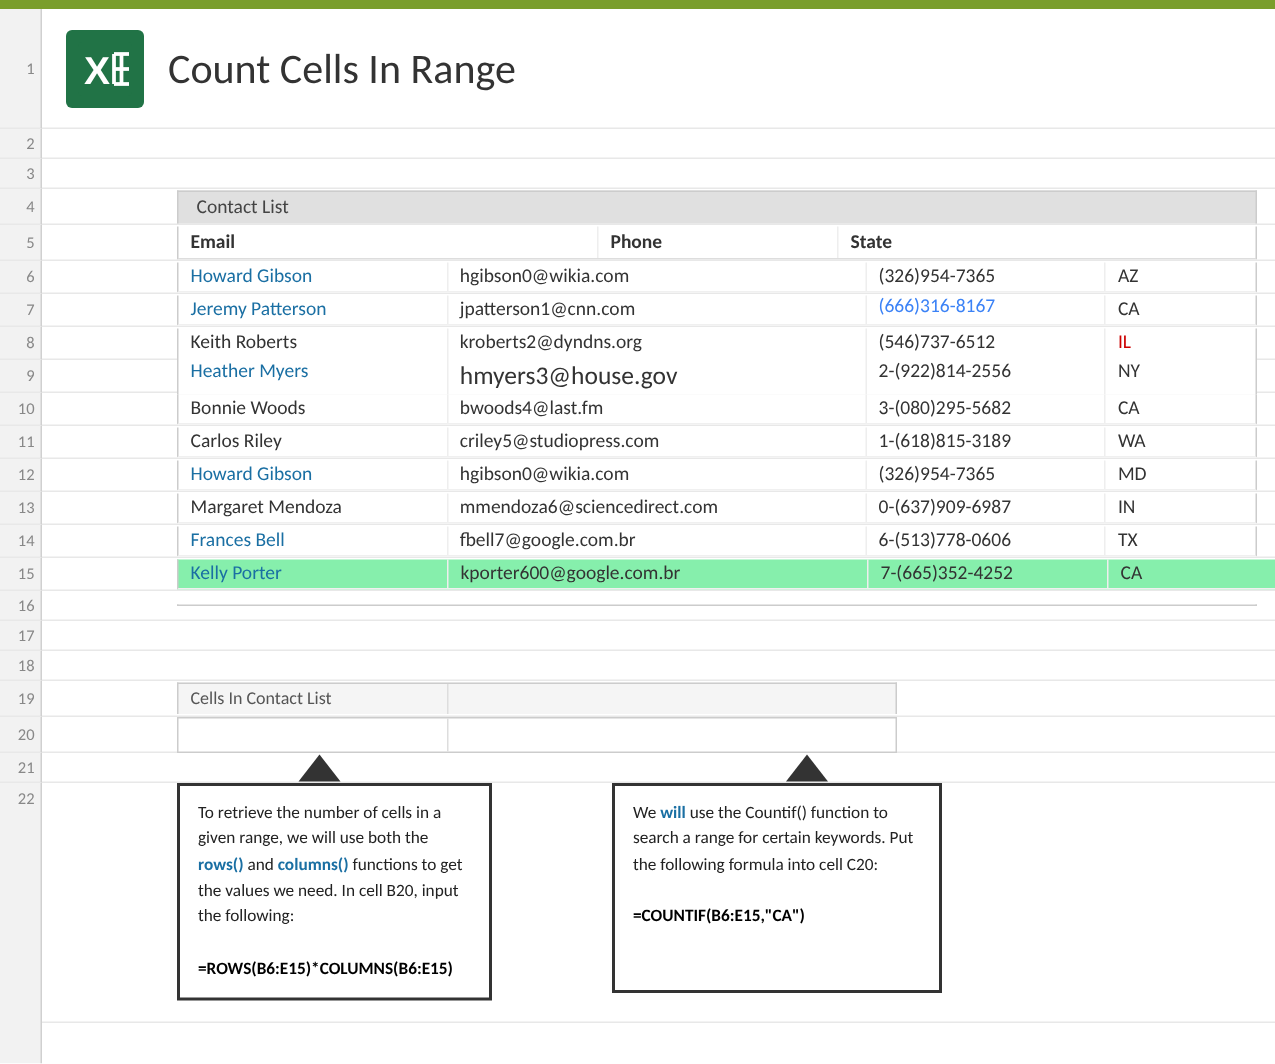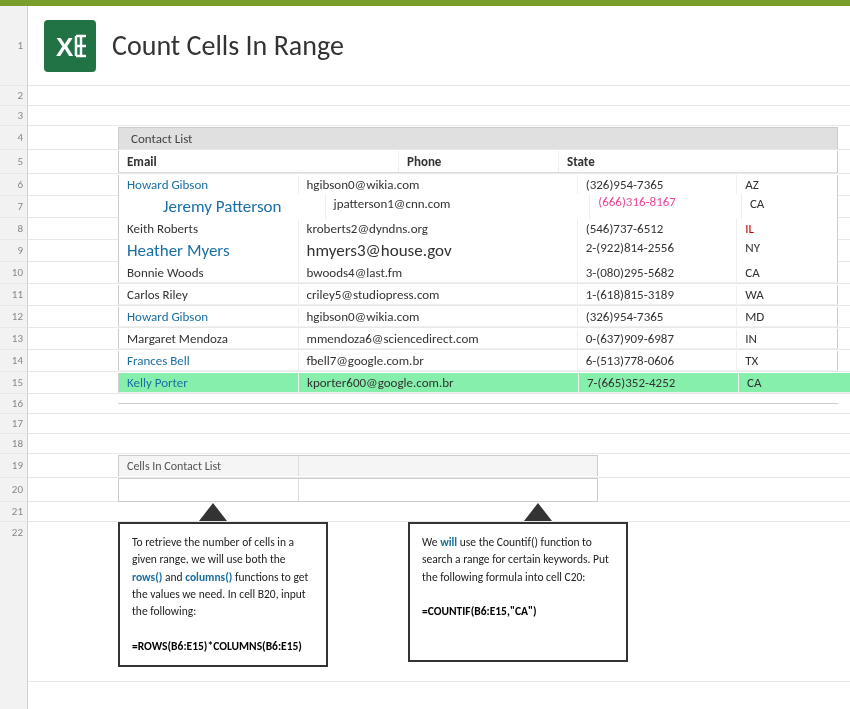--- a/index.html
+++ b/index.html
@@ -107,23 +107,23 @@
           <div style="width:160px; padding:2px 8px; font-size:13px; color:#333; border-right:1px solid #eee;">(326)954-7365</div>
           <div style="width:100px; padding:2px 8px; font-size:13px; color:#333;">AZ</div>
         </div>
       </div>
     </div>
       <div style="display: flex; height: 22px;">
       <div class="rn" style="height:22px;">7</div>
       <div class="rc" style="padding-left:0;">
         <div style="width:90px; flex-shrink:0;"></div>
         <div style="display:flex; width:720px; border-left:1px solid #ccc; border-right:1px solid #ccc; border-bottom:1px solid #f0f0f0; background:#fff;">
-          <div style="width:180px; padding:2px 8px; font-size:17px; color:#1a6fa3; border-right:1px solid #eee;margin-left:36px;">Jeremy Patterson</div>
+          <div style="width:180px; padding:2px 8px; font-size:13px; color:#1a6fa3; border-right:1px solid #eee;">Jeremy Patterson</div>
           <div style="width:280px; padding:2px 8px; font-size:13px; color:#333; border-right:1px solid #eee;">jpatterson1@cnn.com</div>
-          <div style="width:160px; padding:0 8px; font-size:13px; color:#ec4899; border-right:1px solid #eee;">(666)316-8167</div>
+          <div style="width:160px; padding:0 8px; font-size:13px; color:#3b82f6; border-right:1px solid #eee;">(666)316-8167</div>
           <div style="width:100px; padding:2px 8px; font-size:13px; color:#333;">CA</div>
         </div>
       </div>
     </div>
       <div style="display: flex; height: 22px;">
       <div class="rn" style="height:22px;">8</div>
       <div class="rc" style="padding-left:0;">
         <div style="width:90px; flex-shrink:0;"></div>
         <div style="display:flex; width:720px; border-left:1px solid #ccc; border-right:1px solid #ccc; border-bottom:1px solid #f0f0f0; background:#fff;">
           <div style="width:180px; padding:2px 8px; font-size:13px; color:#333; border-right:1px solid #eee;">Keith Roberts</div>
@@ -131,21 +131,21 @@
           <div style="width:160px; padding:2px 8px; font-size:13px; color:#333; border-right:1px solid #eee;">(546)737-6512</div>
           <div style="width:100px; padding:2px 8px; font-size:13px; color:#cc0000;">IL</div>
         </div>
       </div>
     </div>
       <div style="display: flex; height: 22px;">
       <div class="rn" style="height:22px;">9</div>
       <div class="rc" style="padding-left:0;">
         <div style="width:90px; flex-shrink:0;"></div>
         <div style="display:flex; width:720px; border-left:1px solid #ccc; border-right:1px solid #ccc; border-bottom:1px solid #f0f0f0; background:#fff;">
-          <div style="width:180px; padding:2px 8px; font-size:17px; color:#1a6fa3; border-right:1px solid #eee;">Heather Myers</div>
+          <div style="width:180px; padding:2px 8px; font-size:13px; color:#1a6fa3; border-right:1px solid #eee;">Heather Myers</div>
           <div style="width:280px; padding:2px 8px; font-size:17px; color:#333; border-right:1px solid #eee;">hmyers3@house.gov</div>
           <div style="width:160px; padding:2px 8px; font-size:13px; color:#333; border-right:1px solid #eee;">2-(922)814-2556</div>
           <div style="width:100px; padding:2px 8px; font-size:13px; color:#333;">NY</div>
         </div>
       </div>
     </div>
       <div style="display: flex; height: 22px;">
       <div class="rn" style="height:22px;">10</div>
       <div class="rc" style="padding-left:0;">
         <div style="width:90px; flex-shrink:0;"></div>

